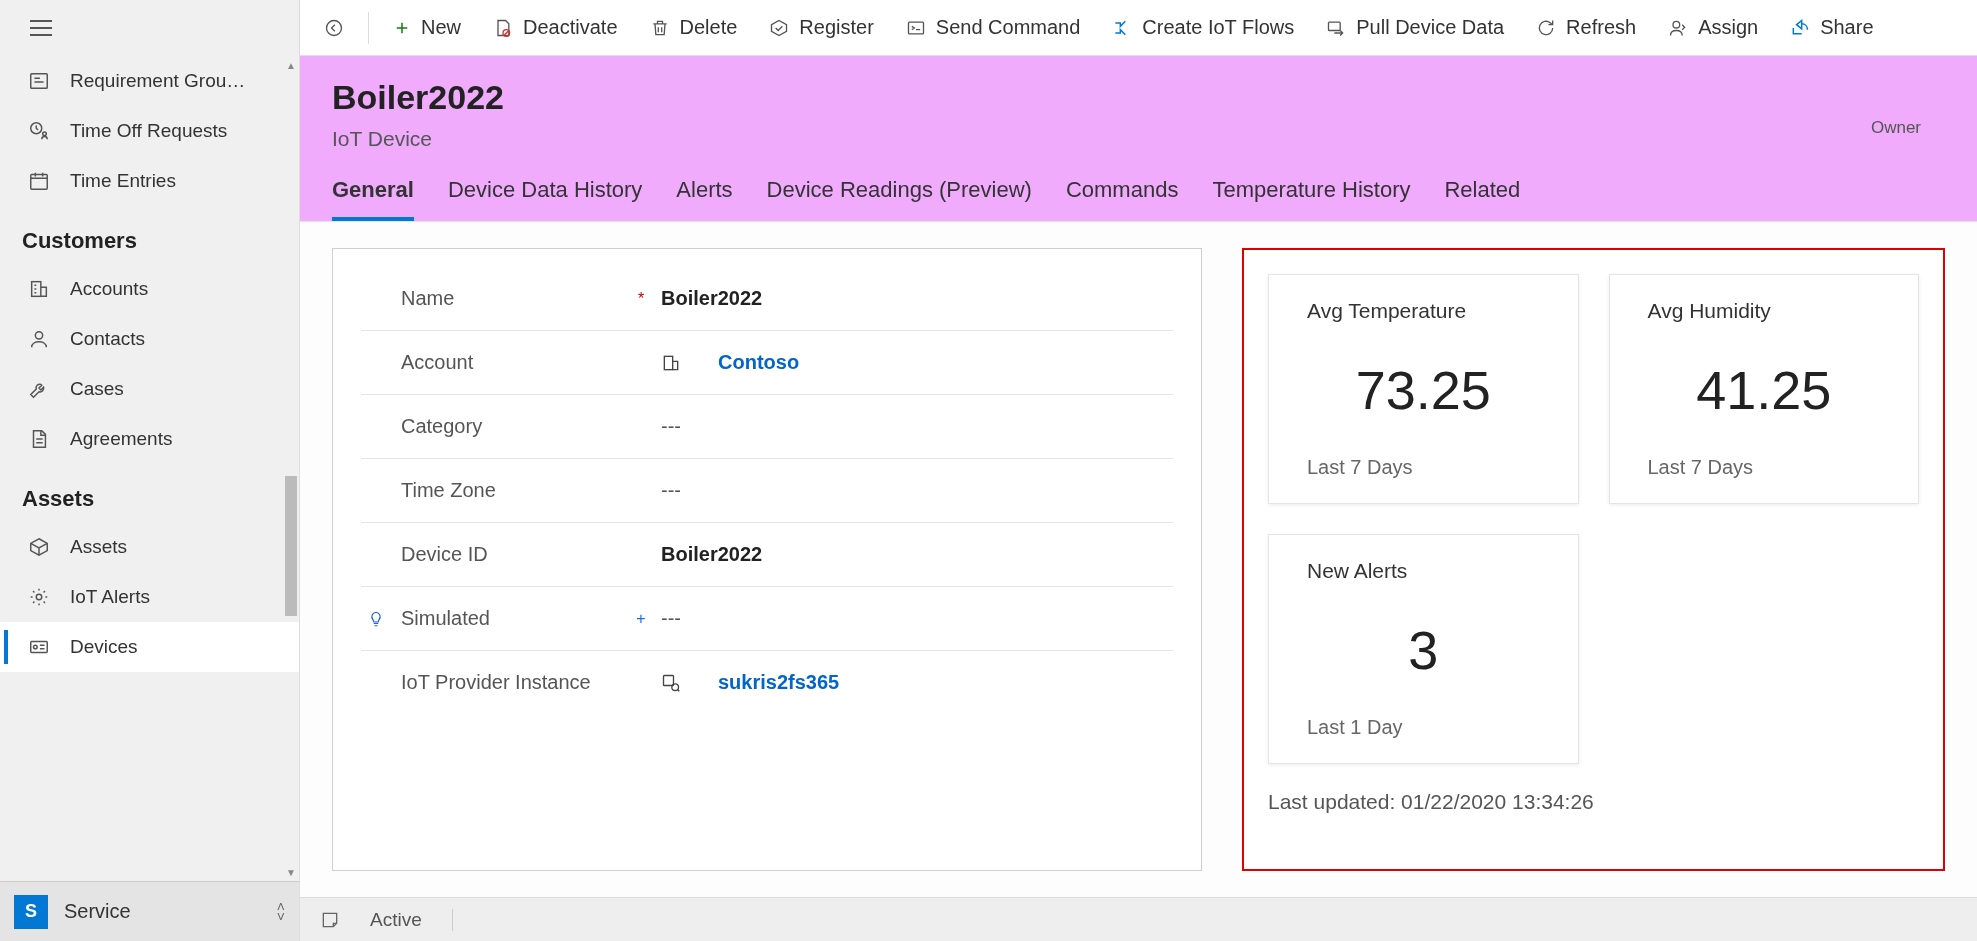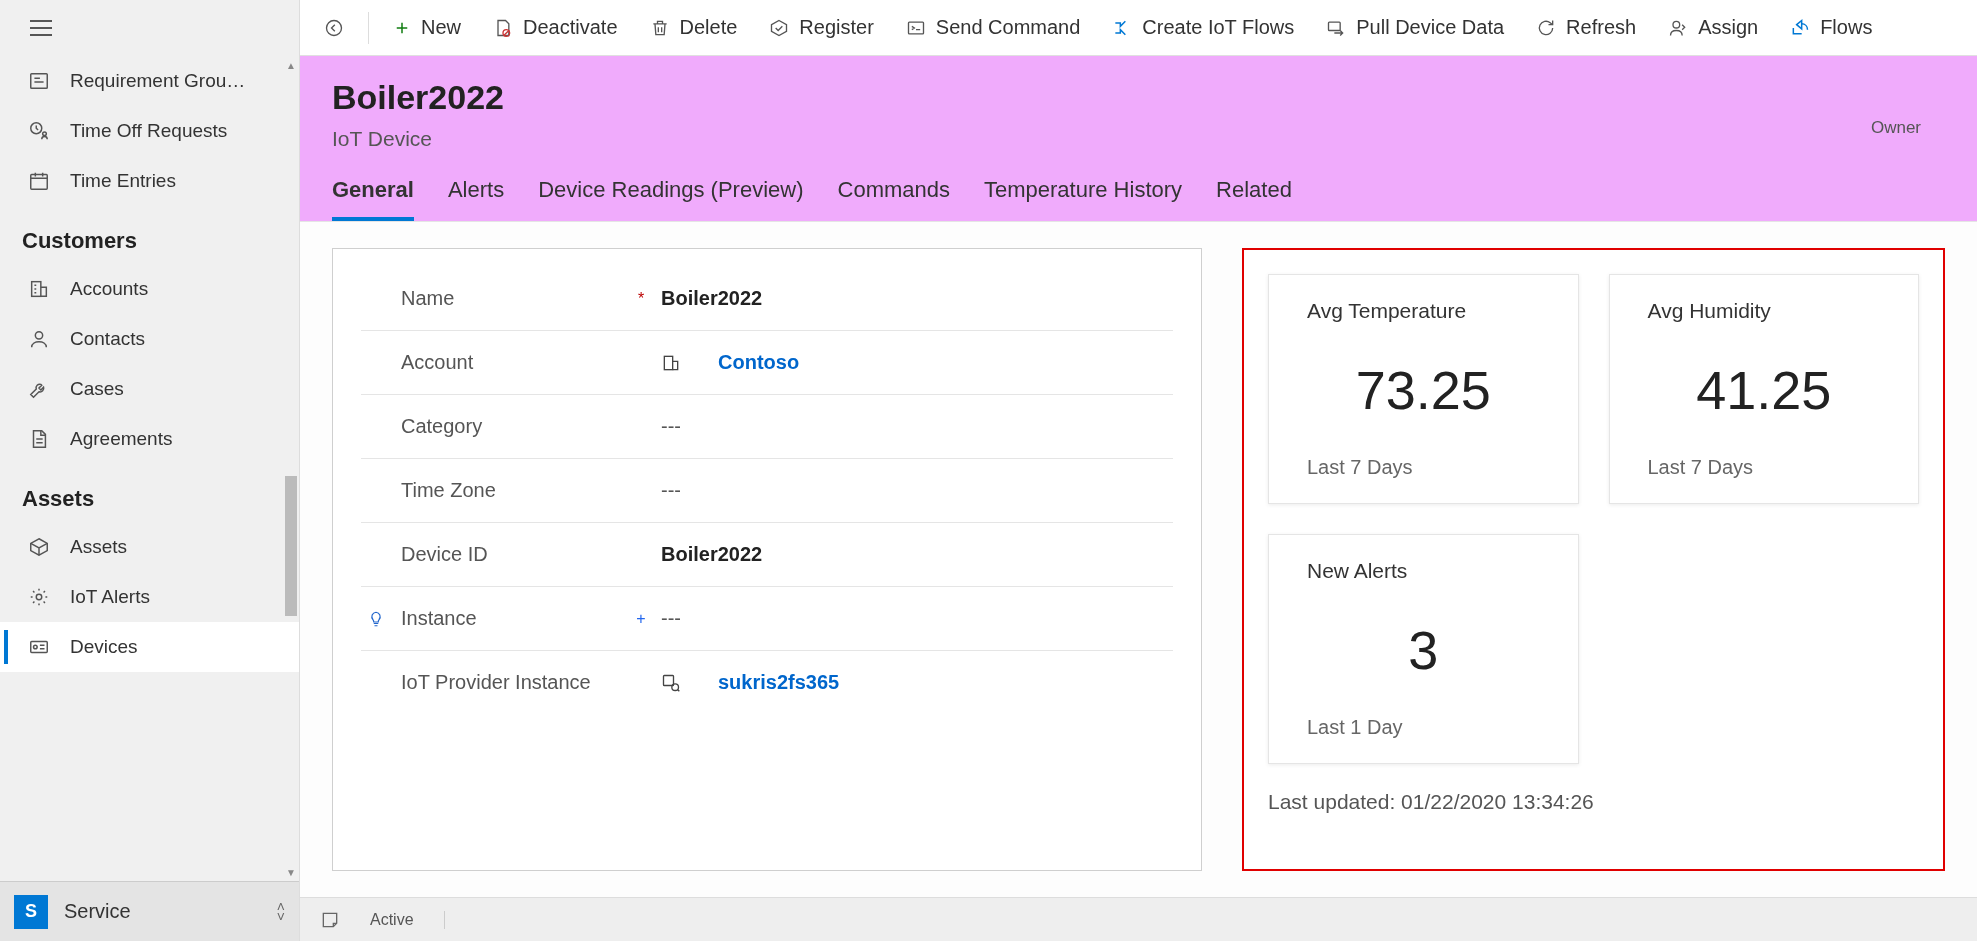--- a/index.html
+++ b/index.html
@@ -63,21 +63,21 @@
 .metrics-card { border: 2px solid #e00000; flex: 1; padding: 24px 24px 18px 24px; background: #fff; min-width: 660px; }
 .metrics-grid { display: grid; grid-template-columns: 1fr 1fr; gap: 30px; }
 .tile { border: 1px solid #e5e5e5; box-shadow: 0 1px 4px rgba(0,0,0,0.08); padding: 24px 38px; display: flex; flex-direction: column; min-height: 230px; }
 .tile-title { font-size: 21px; color: #333; }
 .tile-value { font-size: 54px; font-weight: 400; color: #222; text-align: center; flex: 1; display: flex; align-items: center; justify-content: center; }
 .tile-foot { font-size: 20px; color: #666; }
 .last-updated { font-size: 21px; color: #555; margin-top: 26px; }
 
 .statusbar { height: 44px; background: #eee; border-top: 1px solid #ddd; display: flex; align-items: center; padding: 0 20px; gap: 30px; }
 .status-icon { color: #666; }
-.status-text { font-size: 16px; color: #555; border-right: 1px solid #ccc; padding-right: 30px; }
+.status-text { font-size: 19px; color: #555; border-right: 1px solid #ccc; padding-right: 30px; }
 
 svg { display: block; }
 </style>
 </head>
 <body>
 
 <div class="top-area">
 
   <aside class="sidebar">
     <div class="hamburger-row">
@@ -295,35 +295,36 @@
             </span>
             <span>Assign</span>
           </div>
         <div class="cmd-btn">
             <span class="cmd-icon blue">
               <svg width="20" height="20" viewBox="0 0 24 24" fill="none" stroke="currentColor" stroke-width="1.8">
                 <path d="M4 12v7h10M8 8l6-5v10z"></path>
                 <path d="M14 7c4 0 7 3 7 7"></path>
               </svg>
             </span>
-            <span>Flows</span>
+            <span>Share</span>
           </div>
       </div>
     </div>
 
     <div class="header">
       <div>
         <h1>Boiler2022</h1>
         <div class="subtitle">IoT Device</div>
       </div>
       <div class="owner-lbl">Owner</div>
     </div>
 
     <div class="tabs">
       <div class="tab active">General</div>
+      <div class="tab">Device Data History</div>
       <div class="tab">Alerts</div>
       <div class="tab">Device Readings (Preview)</div>
       <div class="tab">Commands</div>
       <div class="tab">Temperature History</div>
       <div class="tab">Related</div>
     </div>
 
     <div class="content">
       <div class="form-card">
         <div class="form-row">
@@ -367,21 +368,21 @@
           <span class="form-label">Device ID</span>
           <span class="form-mark"></span>
           <span class="form-value">Boiler2022</span>
         </div>
         <div class="form-row">
           <span class="form-icon-slot">
               <svg width="18" height="18" viewBox="0 0 24 24" fill="none" stroke="currentColor" stroke-width="1.6">
                 <path d="M9 18h6M10 21h4M12 3a6 6 0 0 0-4 10c1 1 1 2 1 3h6c0-1 0-2 1-3a6 6 0 0 0-4-10z"></path>
               </svg>
             </span>
-          <span class="form-label">Instance</span>
+          <span class="form-label">Simulated</span>
           <span class="form-mark plus">+</span>
           <span class="form-value">
               <span class="dash">---</span>
             </span>
         </div>
         <div class="form-row">
           <span class="form-icon-slot"></span>
           <span class="form-label">IoT Provider Instance</span>
           <span class="form-mark"></span>
           <span class="form-value link">

